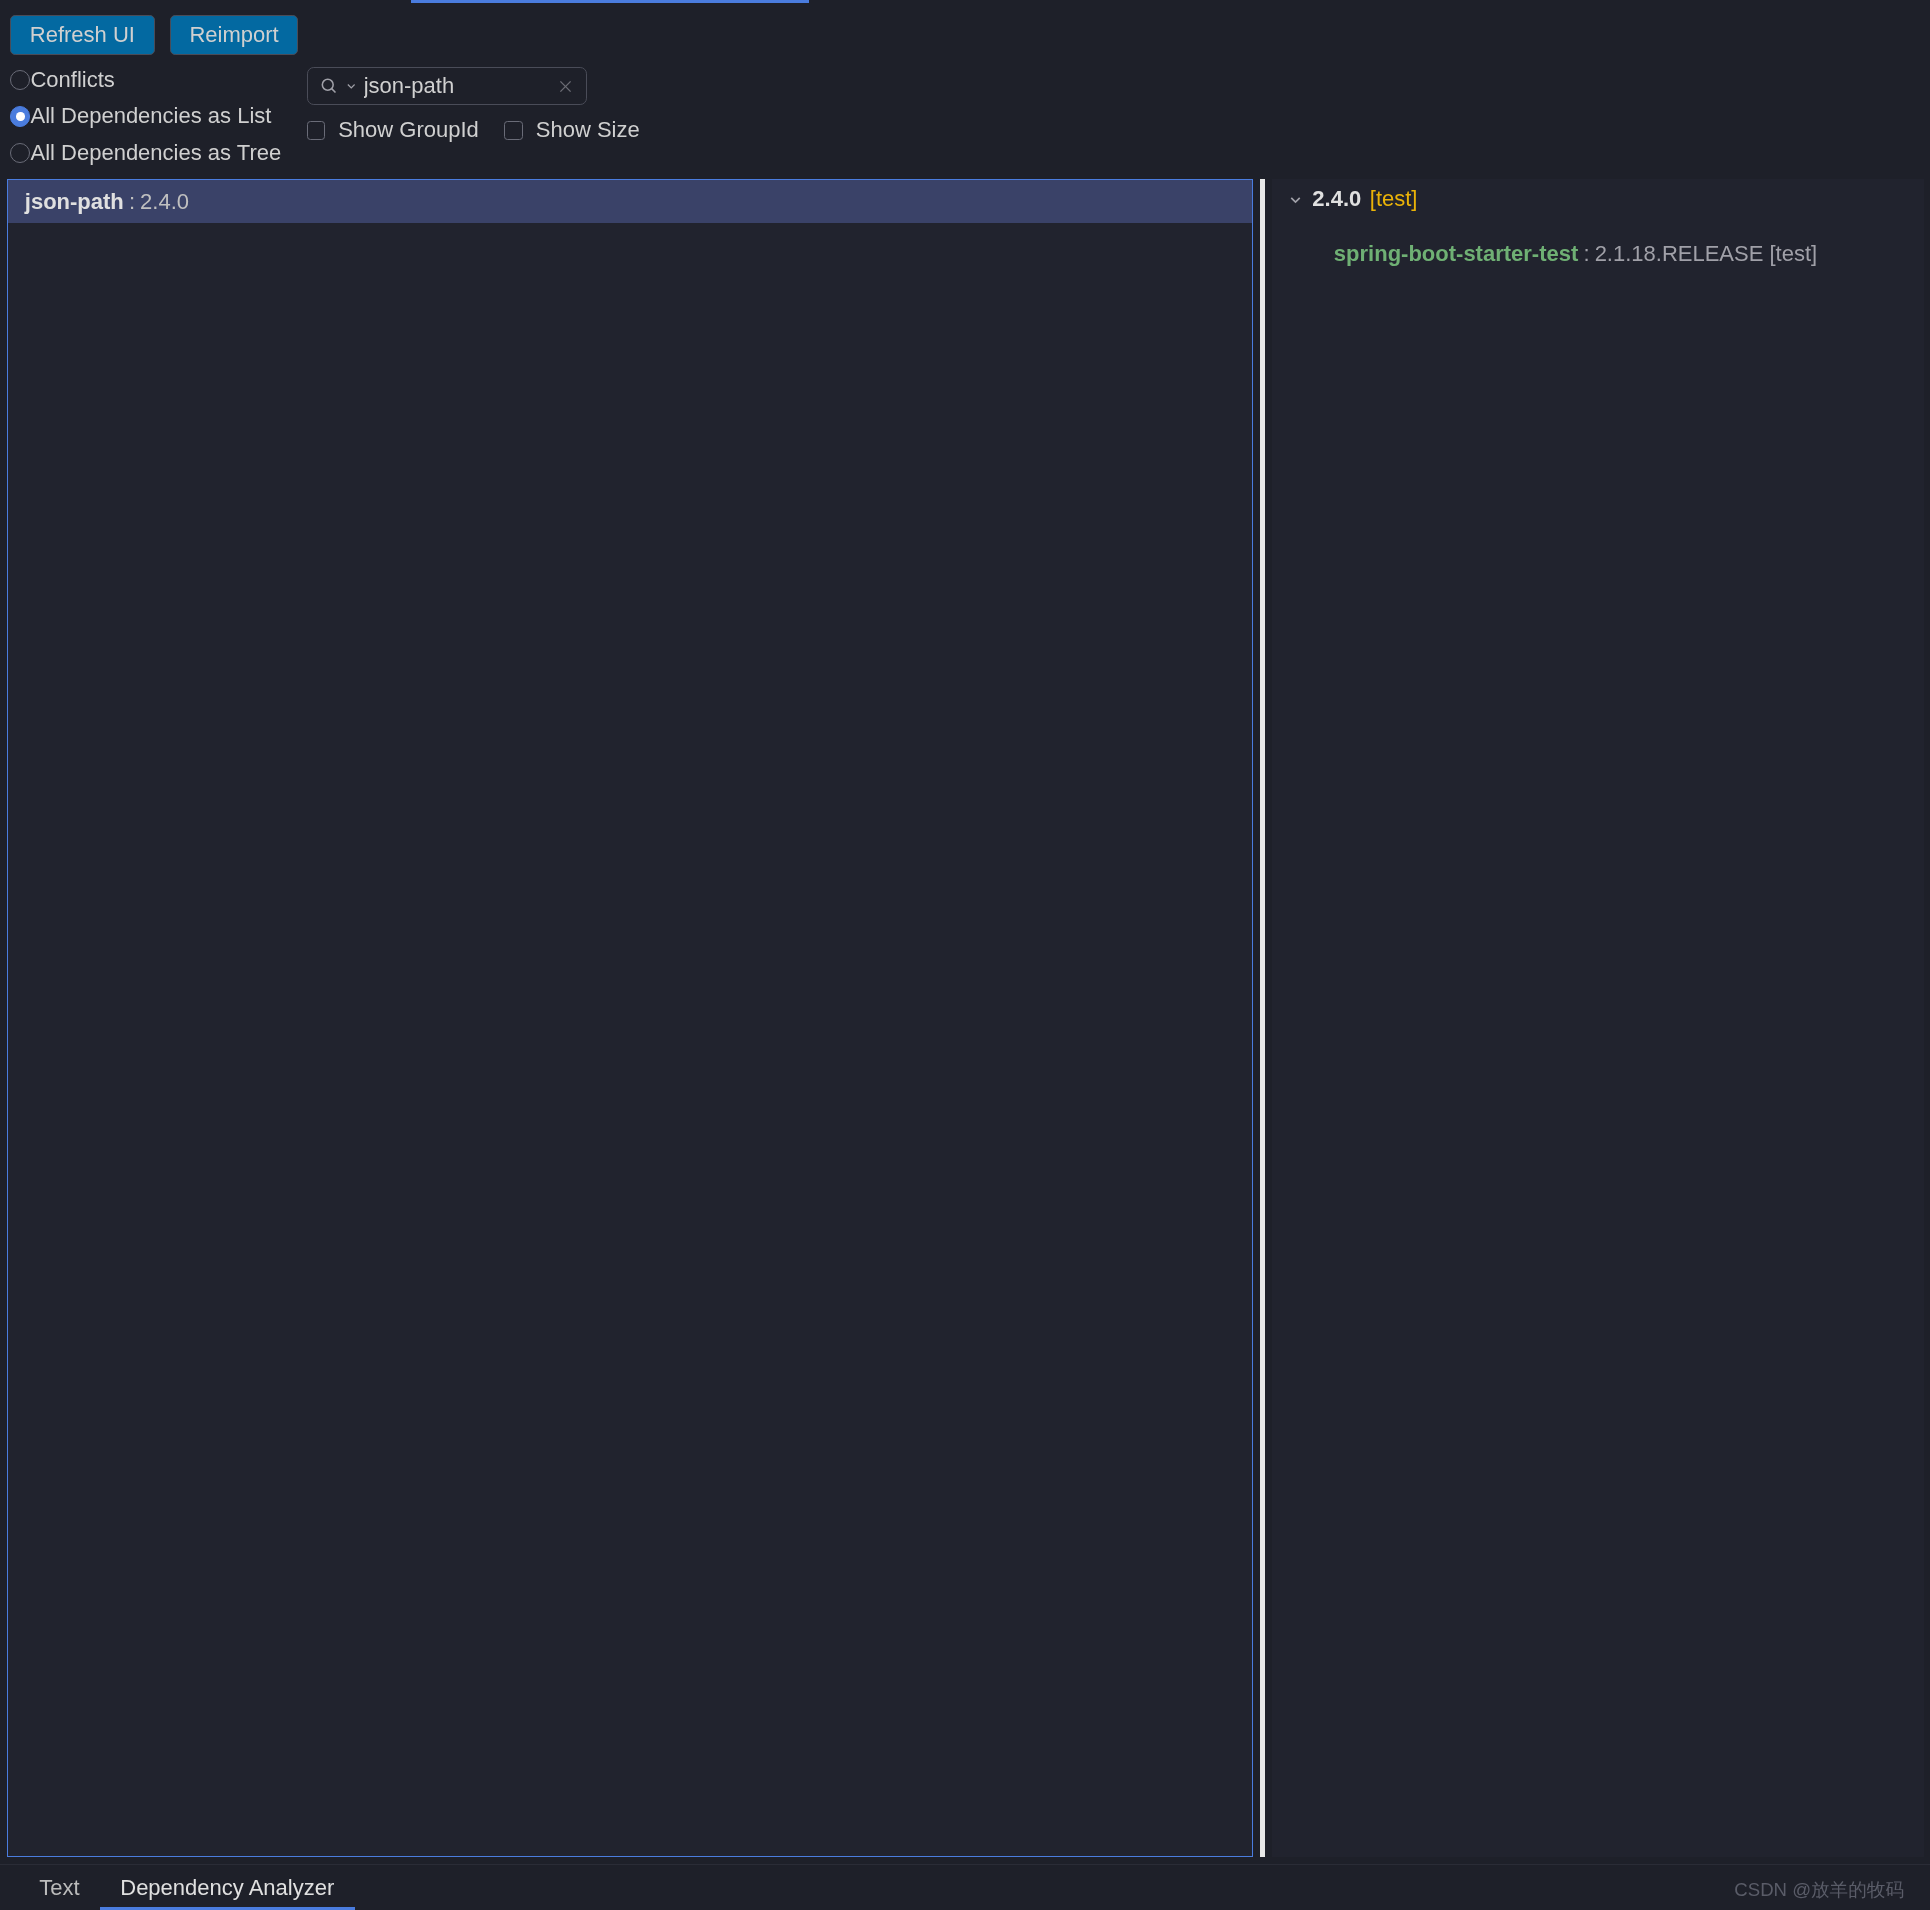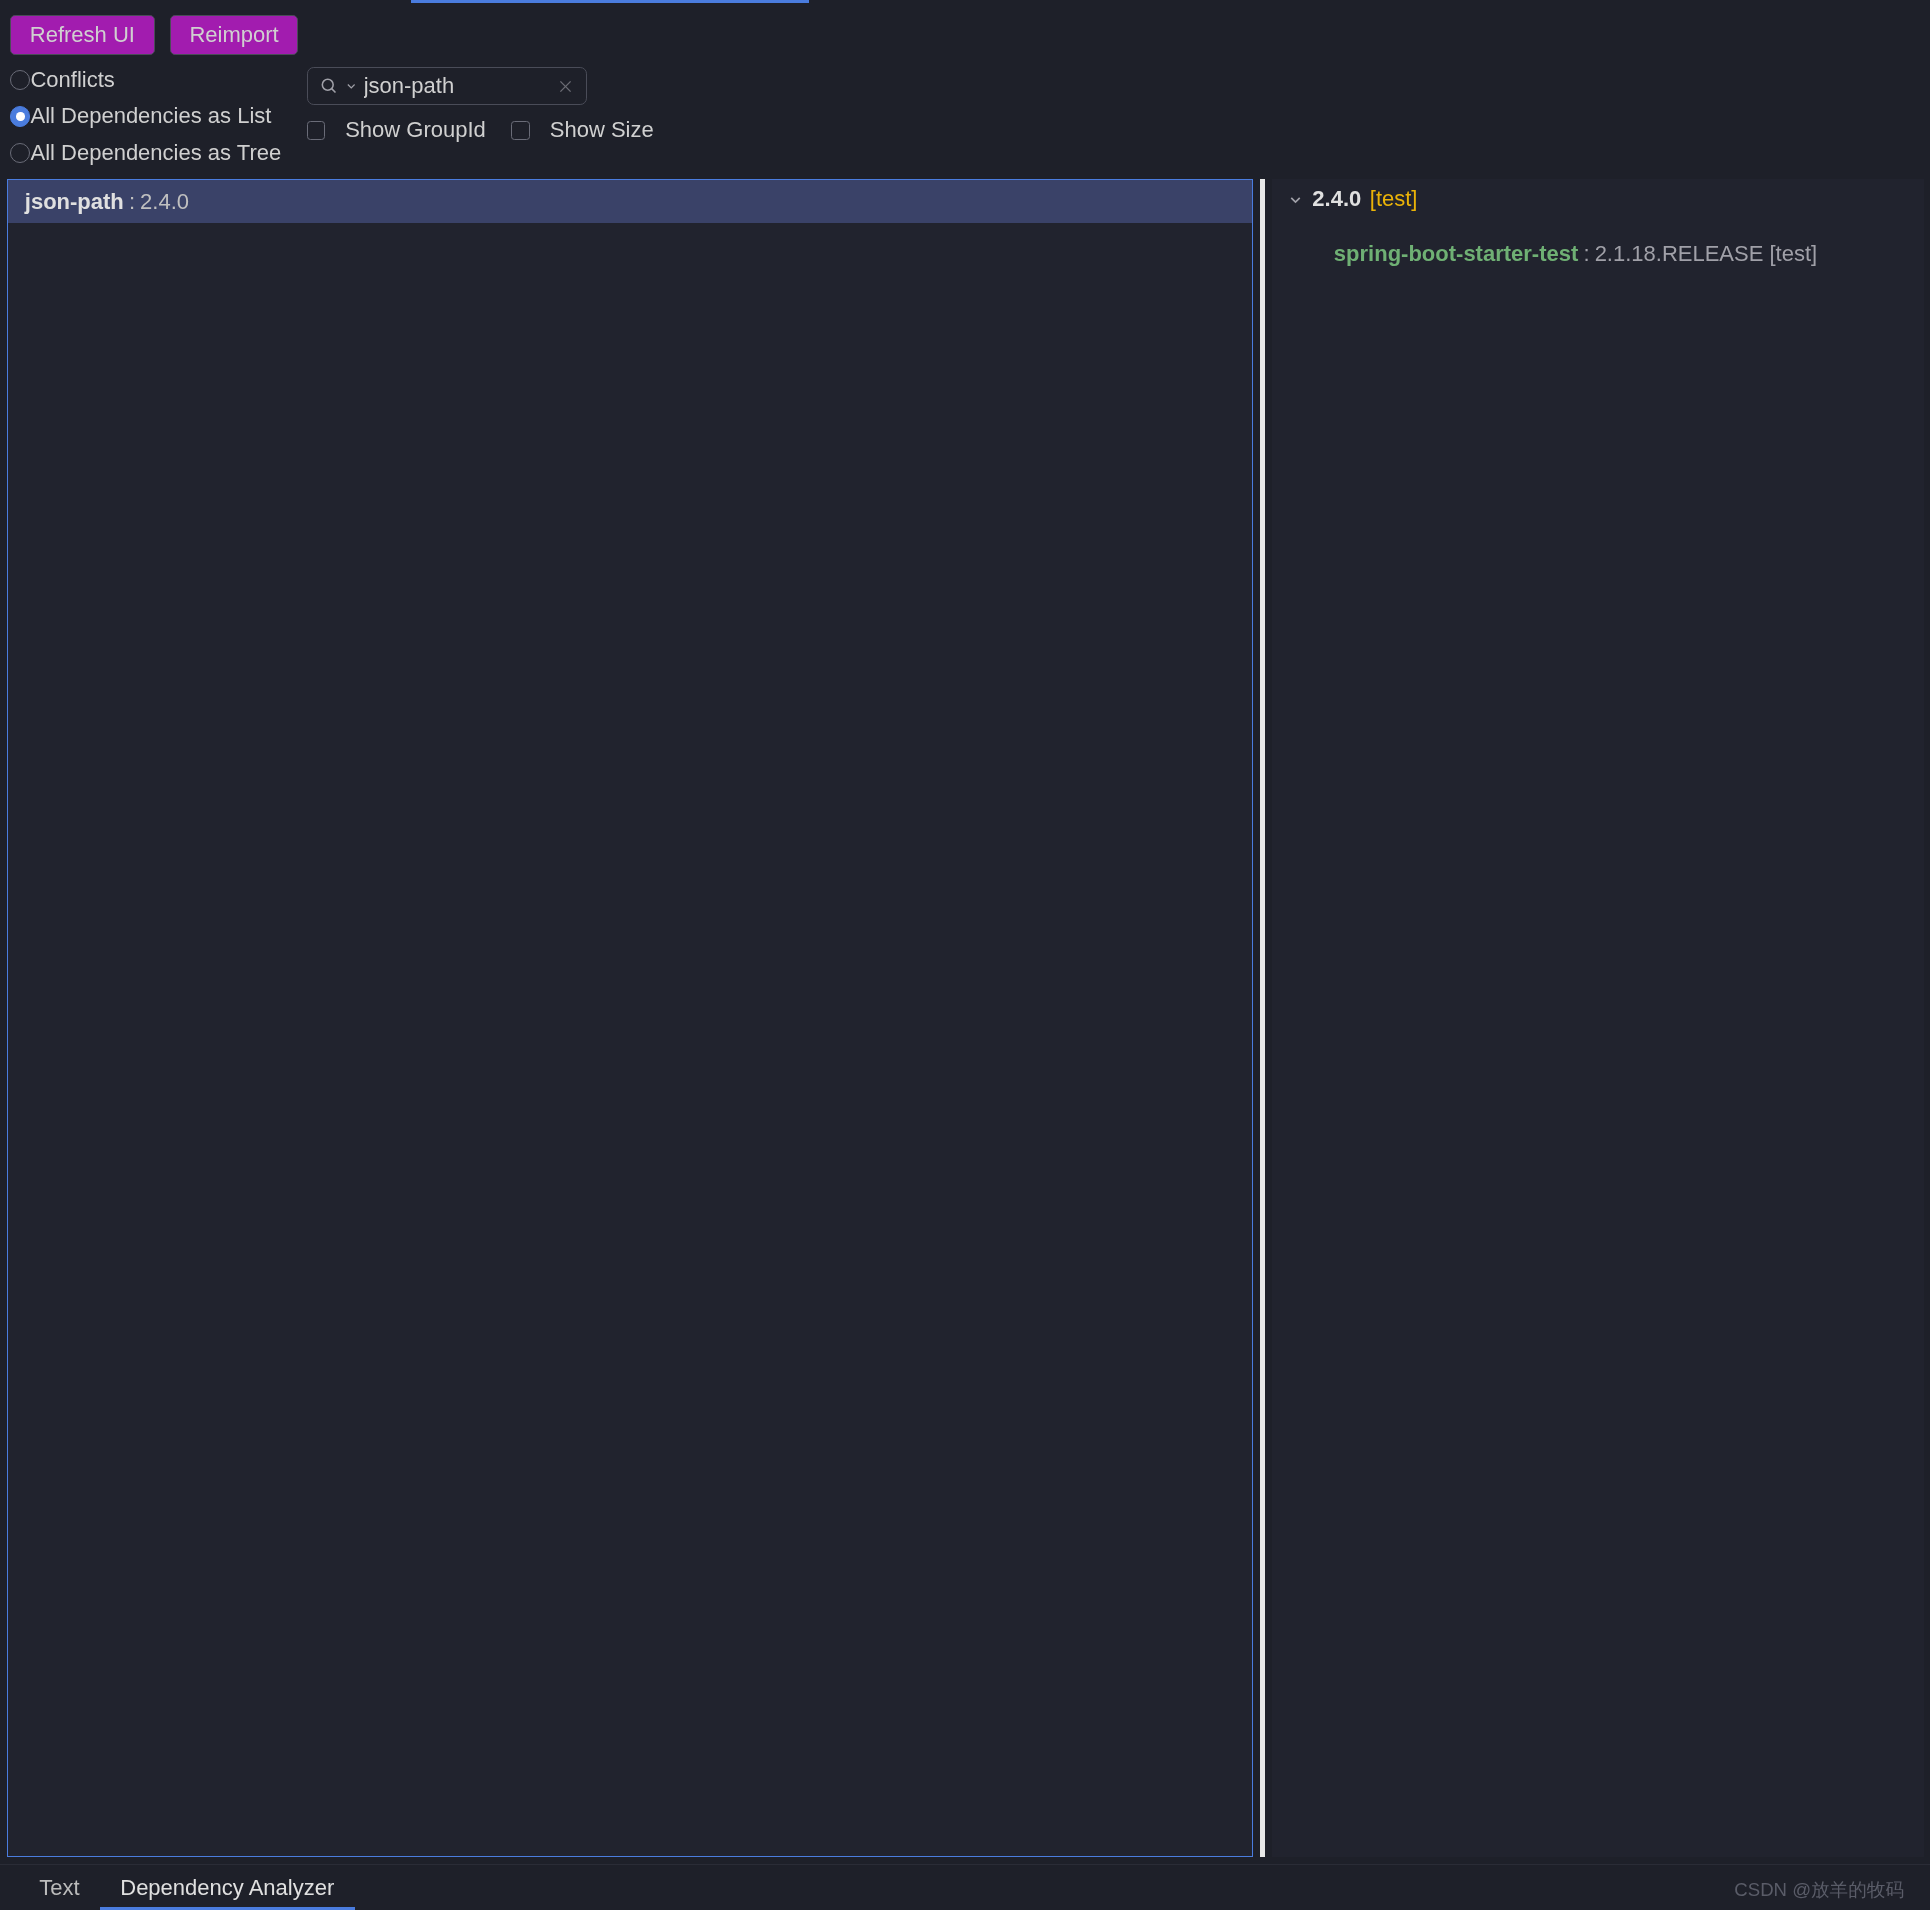--- a/index.html
+++ b/index.html
@@ -43,21 +43,21 @@
       gap: 12px;
     }
     
     .toolbar-row {
       display: flex;
       align-items: center;
       gap: 15.3px;
     }
     
     .btn {
-      background: #a21caf;
+      background: #0369a1;
       border: 0.8px solid #4a4c58;
       color: #d0d0d0;
       padding: 6px 18.6px;
       border-radius: 5.1px;
       font-size: 22px;
       cursor: pointer;
       font-family: inherit;
     }
     
     .radio-group {
@@ -91,21 +91,21 @@
       border-radius: 50%;
     }
     
     .radio-label {
       color: #d0d0d0;
     }
     
     .checkbox-group {
       display: flex;
       align-items: center;
-      gap: 20px;
+      gap: 13px;
       cursor: pointer;
     }
     
     .checkbox {
       width: 18.6px;
       height: 18.6px;
       border: 1.7px solid #6a6c78;
       border-radius: 3.4px;
       flex-shrink: 0;
     }

